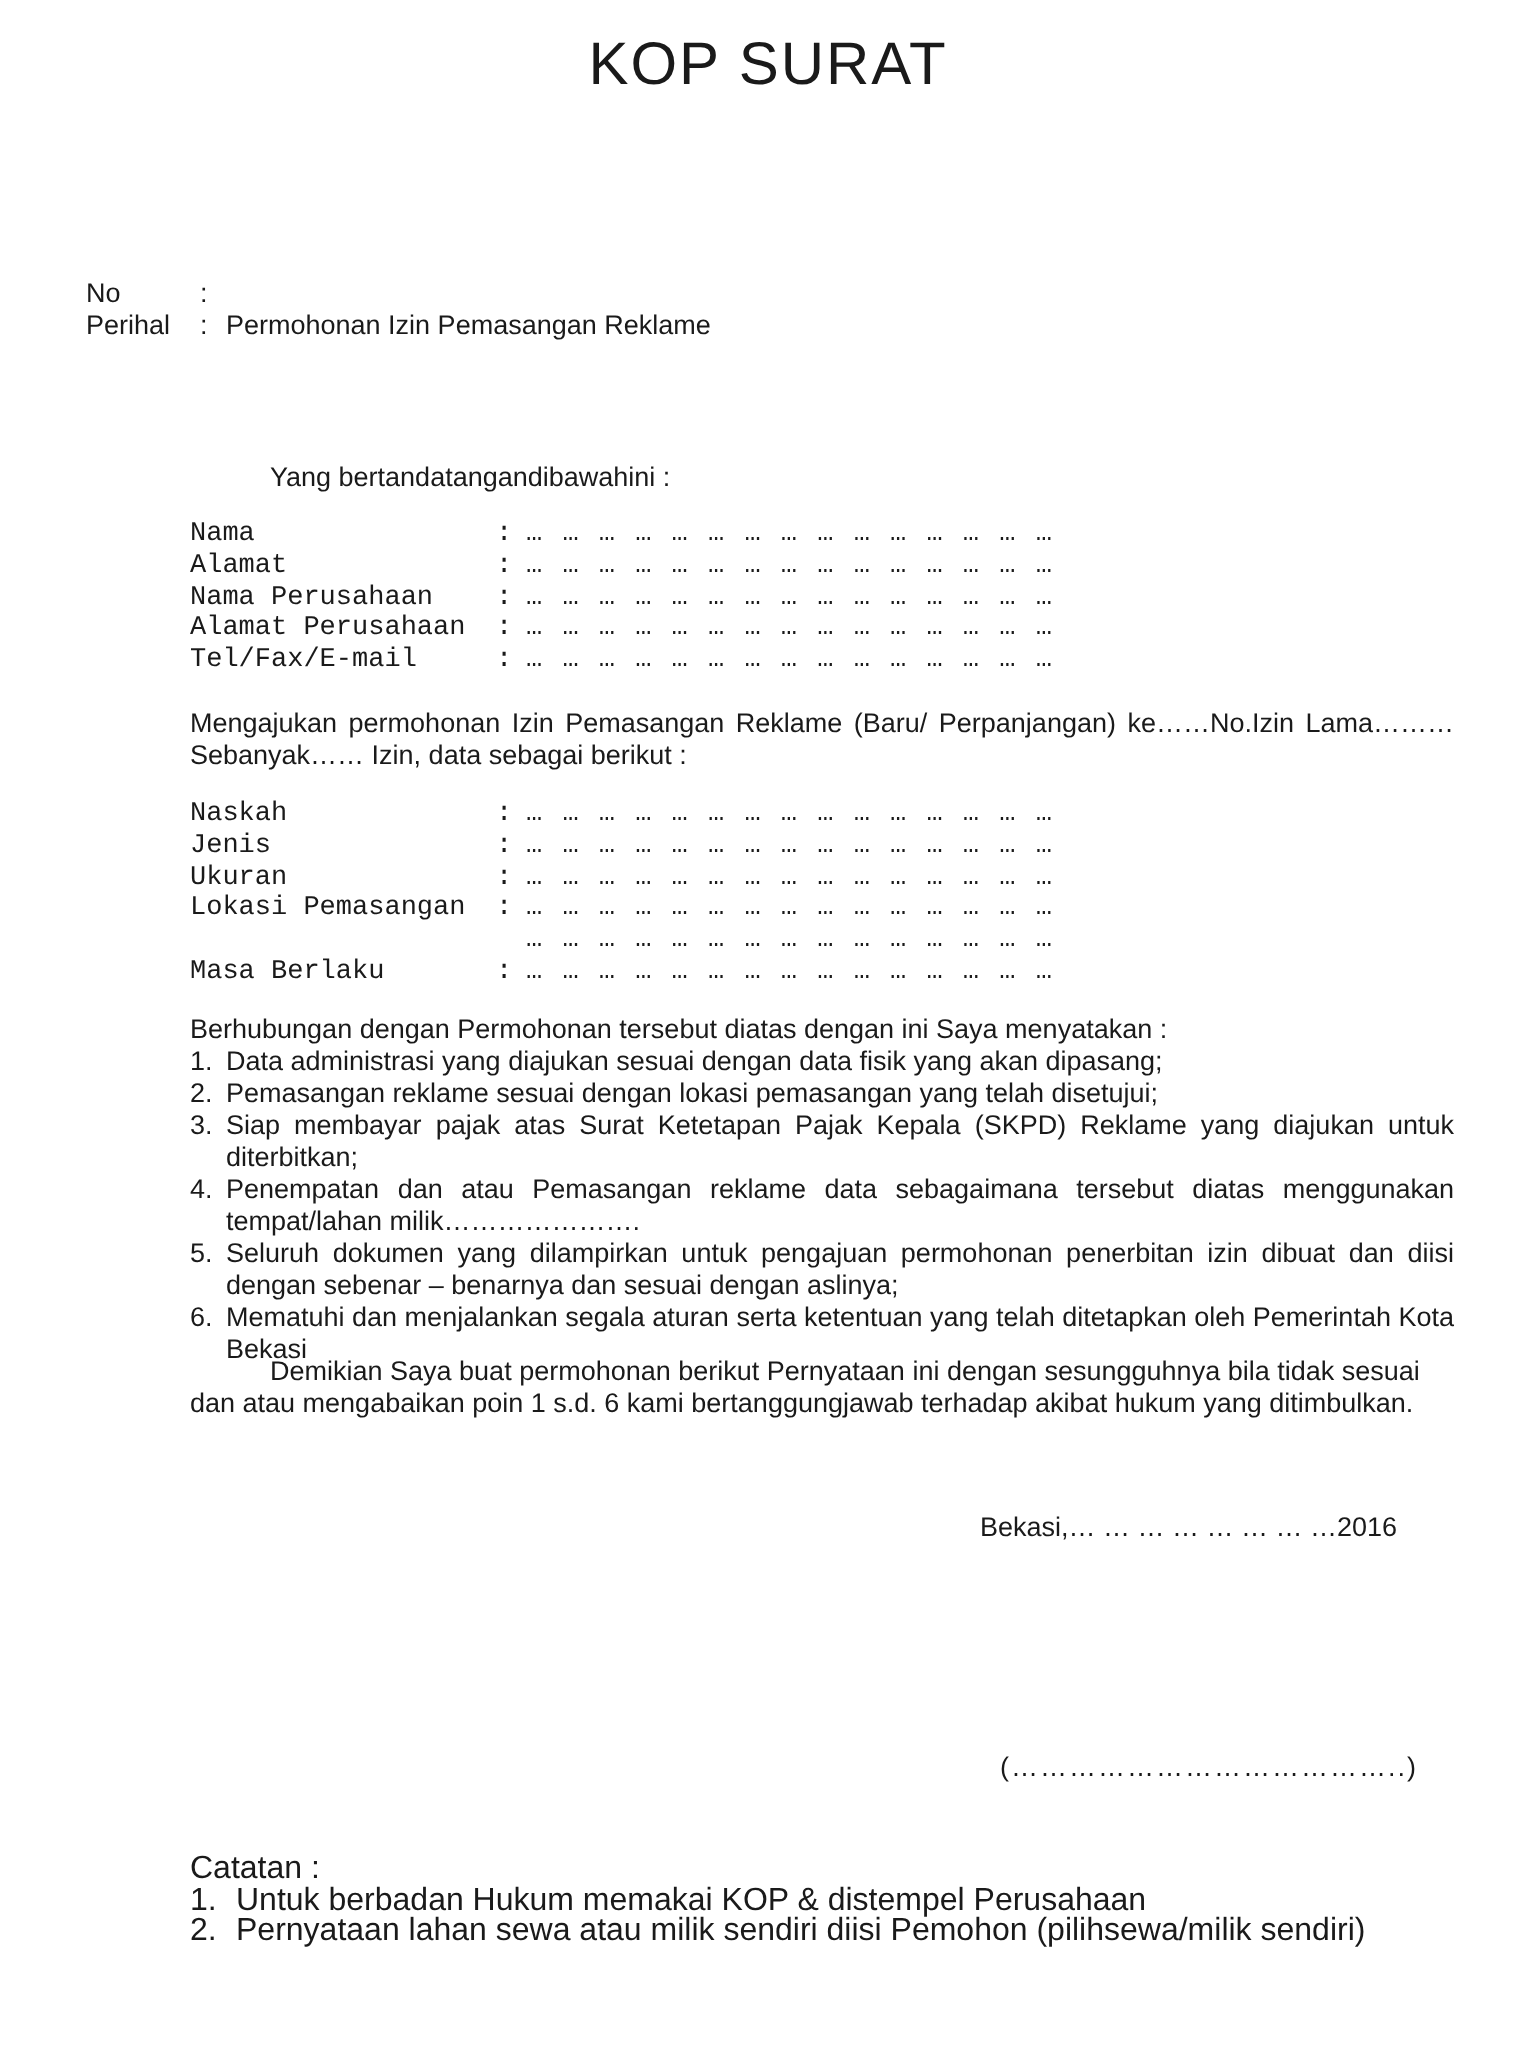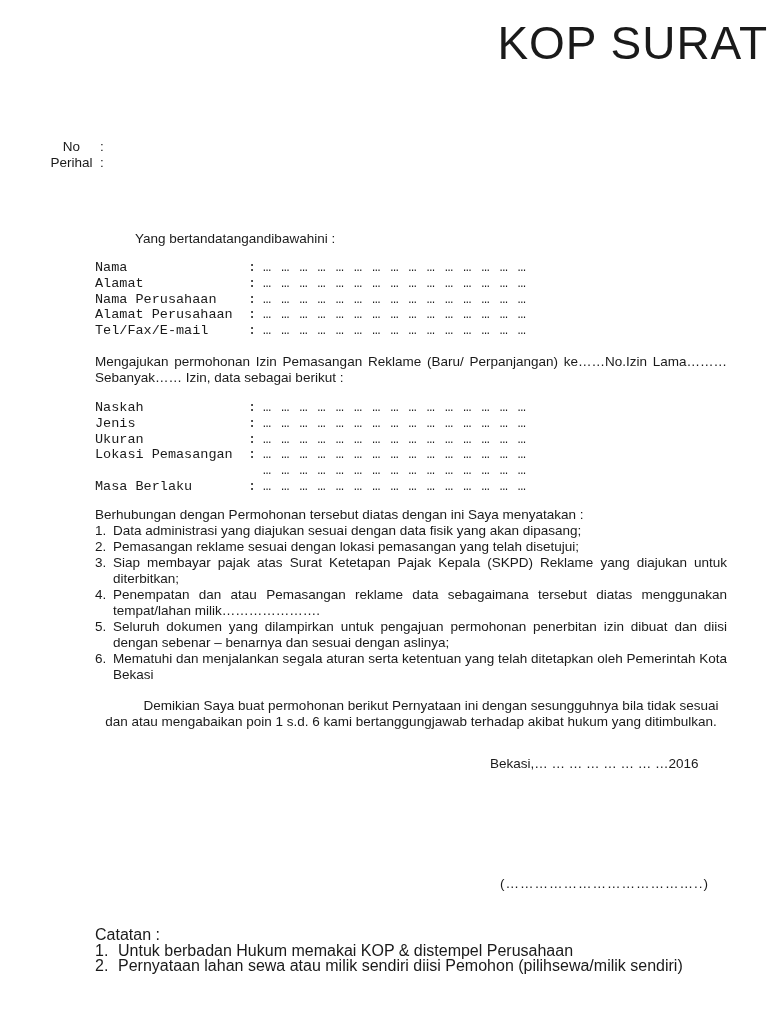--- a/index.html
+++ b/index.html
@@ -10,30 +10,30 @@
     background:#ffffff;
     font-family:"Liberation Sans", sans-serif;
     font-size:13.5px;
     color:#1a1a1a;
     overflow:hidden;
   }
   .abs { position:absolute; }
 
   .title {
     left:0; right:0; top:16px;
-    text-align:right;
-    font-size:46px;
+    text-align:center;
+    font-size:30px;
     letter-spacing:1px;
     white-space:nowrap;
   }
 
   
   .hdr-left { left:43px; top:139px; line-height:16px; }
   .meta-row { display:flex; white-space:nowrap; }
-  .meta-label { width:57px; flex:none;text-align:center; }
+  .meta-label { width:57px; flex:none; }
   .meta-colon { width:13px; flex:none; }
 
   
   .hdr-right { left:410px; top:122px; line-height:17px; }
   .ind { padding-left:27px; }
 
   .opening { left:135px; top:231px; white-space:nowrap; }
 
   
   .fields1 { left:95px; top:260px; width:436px; }
@@ -45,21 +45,21 @@
 
   .para-request { left:95px; top:354px; width:632px; line-height:16px; text-align:justify; }
 
   .stmt-intro { left:95px; top:507px; white-space:nowrap; }
 
   .stmts { left:95px; top:523px; width:632px; line-height:16px; }
   .stmt { display:flex; }
   .snum { width:18px; flex:none; }
   .stext { flex:1; text-align:justify; }
 
-  .para-closing { left:95px; top:698px; width:632px; line-height:16px; text-indent:40px;text-align:center; }
+  .para-closing { left:95px; top:678px; width:632px; line-height:16px; text-indent:40px; }
 
   .date-line { left:490px; top:756px; white-space:nowrap; }
 
   .sig-line { left:500px; top:876px; white-space:nowrap; letter-spacing:1px; }
 
   .notes { left:95px; top:927px; font-size:16px; line-height:15.5px; }
   .note-row { display:flex; }
   .nnum { width:23px; flex:none; }
 </style>
 </head>
@@ -71,20 +71,21 @@
 
   <div class="abs hdr-left">
     <div class="meta-row">
       <span class="meta-label">No</span>
       <span class="meta-colon">:</span>
       <span></span>
     </div>
     <div class="meta-row">
       <span class="meta-label">Perihal</span>
       <span class="meta-colon">:</span>
+      <span>Permohonan Izin Pemasangan Reklame</span>
     </div>
   </div>
 
 
   <div class="abs opening">Yang bertandatangandibawahini :</div>
 
   <div class="abs fields1">
     <div class="frow">
       <span class="flabel">Nama</span>
       <span class="fcolon">:</span>

